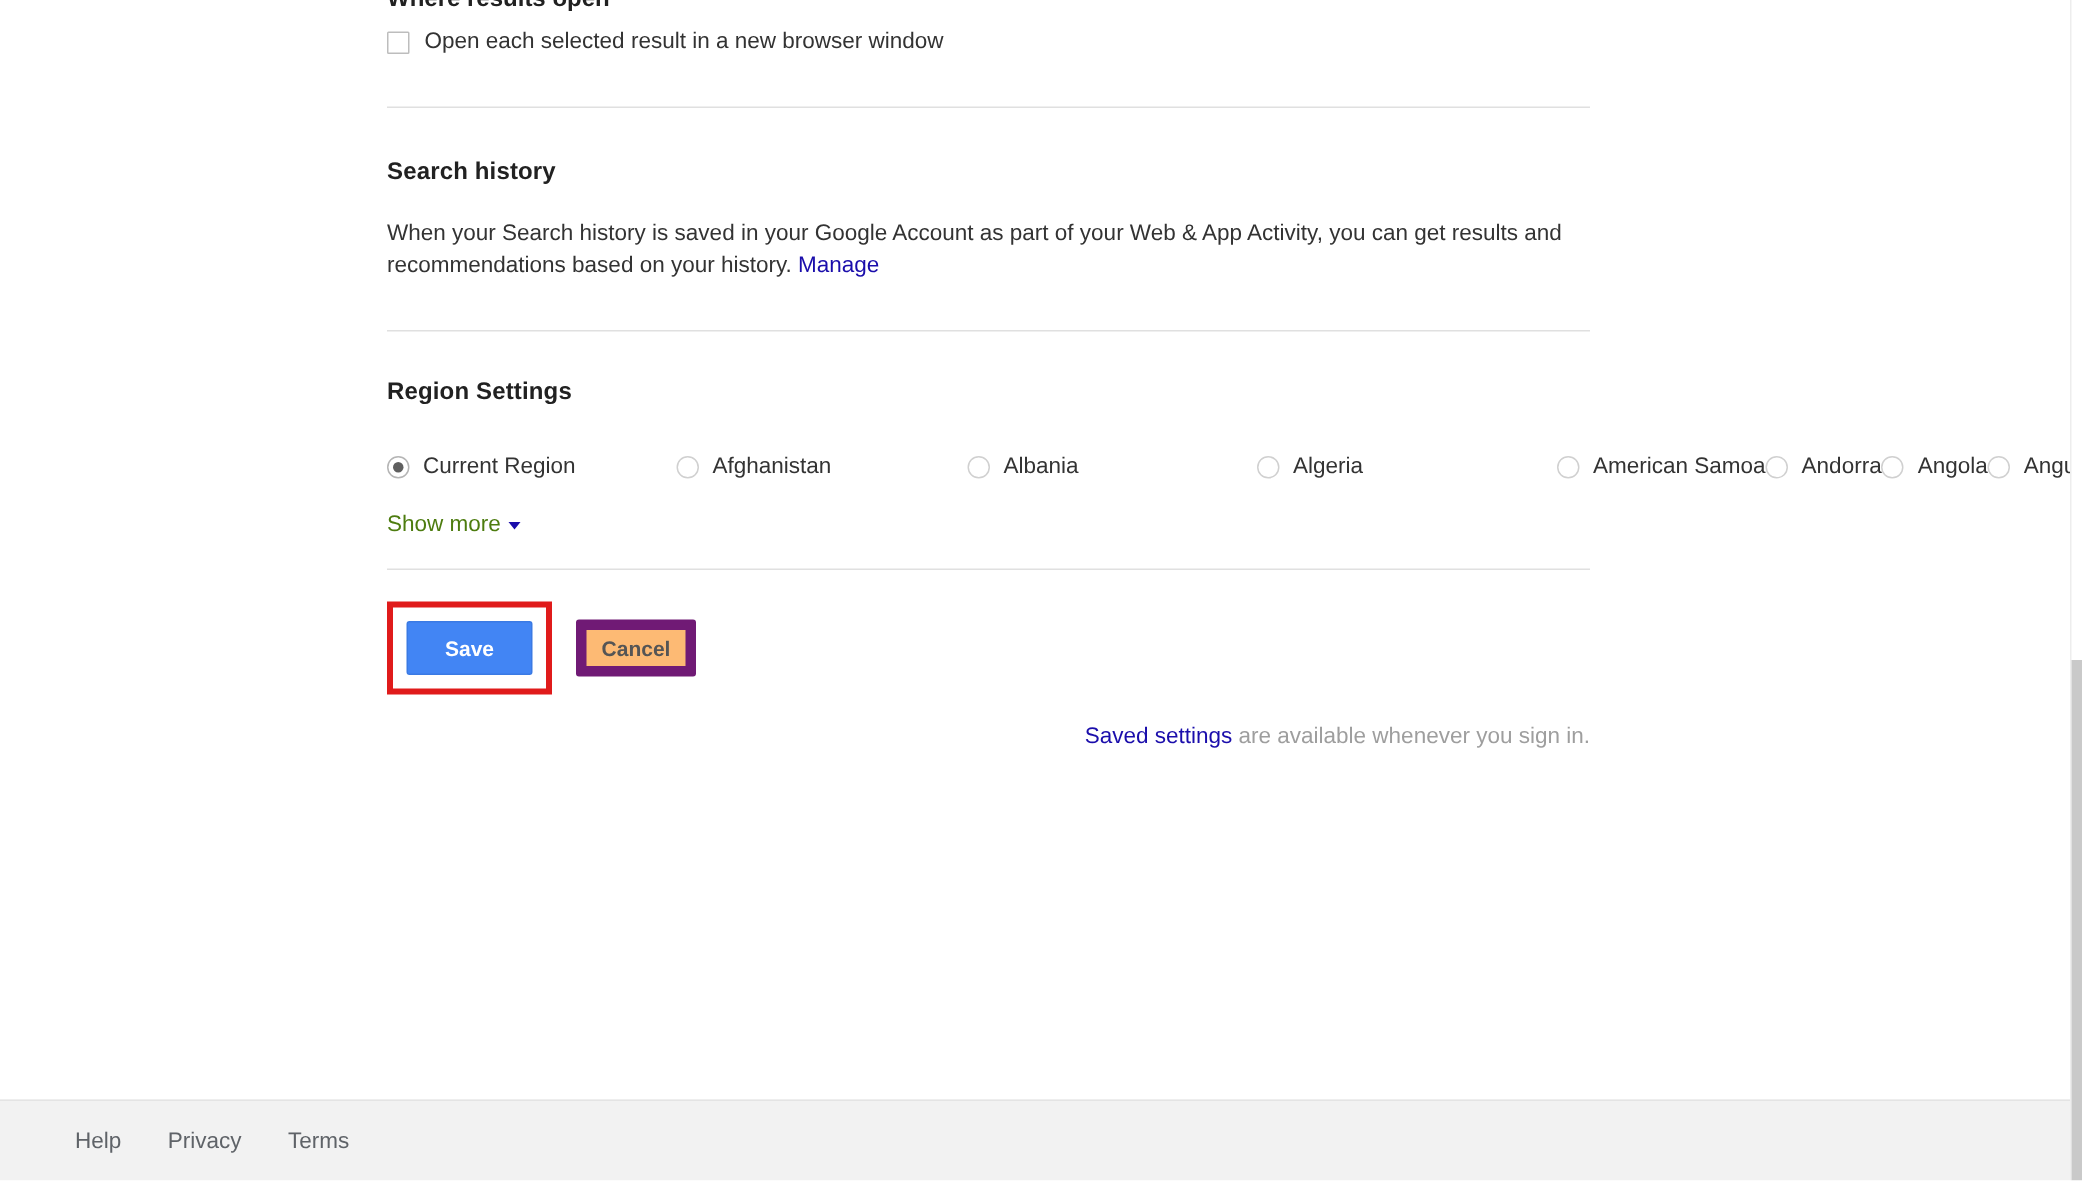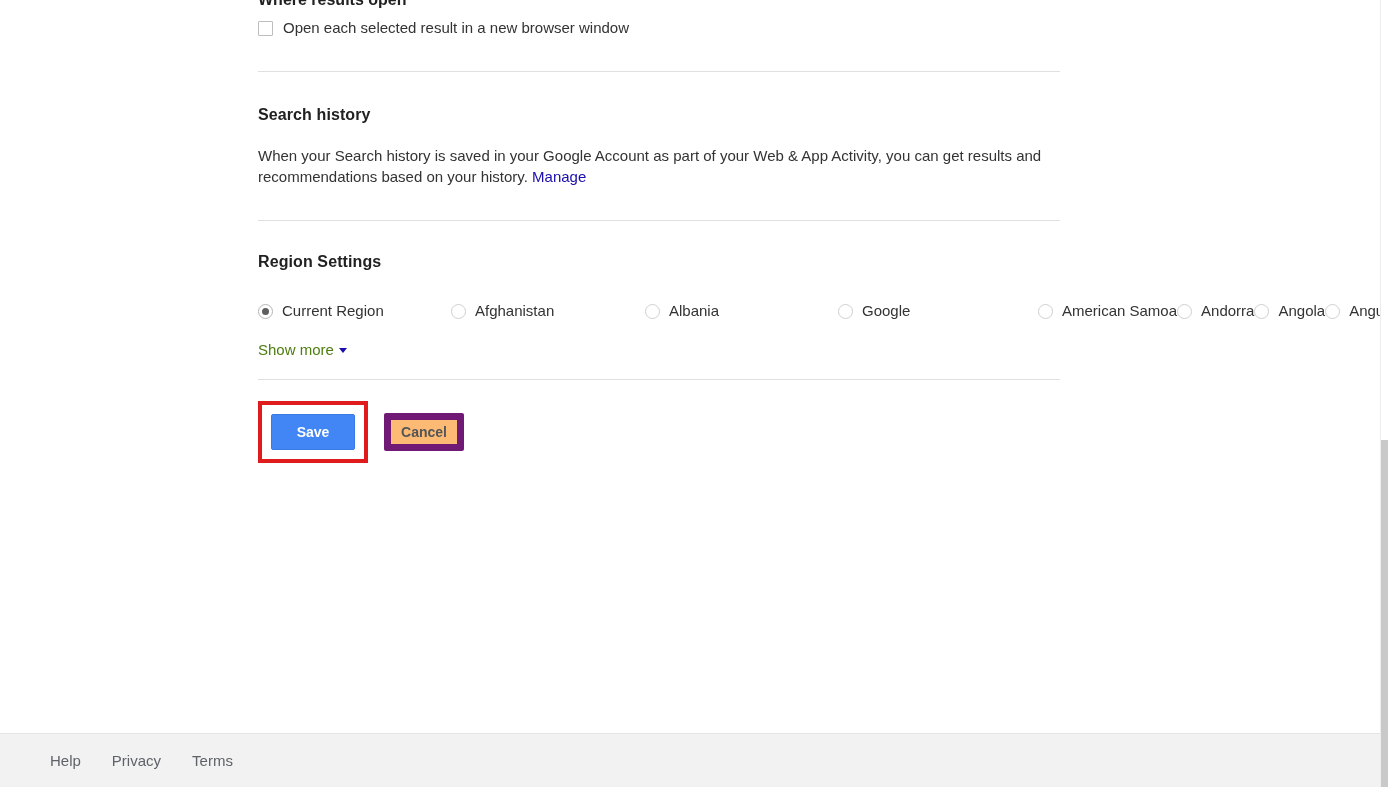--- a/index.html
+++ b/index.html
@@ -318,21 +318,21 @@
             <div class="radio-item">
               <span class="radio-circle"></span>
               <span class="radio-label">Afghanistan</span>
             </div>
             <div class="radio-item">
               <span class="radio-circle"></span>
               <span class="radio-label">Albania</span>
             </div>
             <div class="radio-item">
               <span class="radio-circle"></span>
-              <span class="radio-label">Google</span>
+              <span class="radio-label">Algeria</span>
             </div>
             <div class="radio-item">
               <span class="radio-circle"></span>
               <span class="radio-label">American Samoa</span>
             </div>
             <div class="radio-item">
               <span class="radio-circle"></span>
               <span class="radio-label">Andorra</span>
             </div>
             <div class="radio-item">
@@ -354,20 +354,23 @@
       <div style="height:20px;"></div>
       <hr class="divider">
 
       <div class="buttons-row" style="margin-top:21px;">
         <span class="save-wrap">
           <button class="btn btn-save">Save</button>
         </span>
         <button class="btn btn-cancel">Cancel</button>
       </div>
 
+      <div class="saved-note" style="margin-top:18px;">
+        <a class="link" href="#">Saved settings</a><span> are available whenever you sign in.</span>
+      </div>
 
     </div>
   </div>
 
   <div class="footer">
     <a href="#">Help</a>
     <a href="#">Privacy</a>
     <a href="#">Terms</a>
   </div>
 

